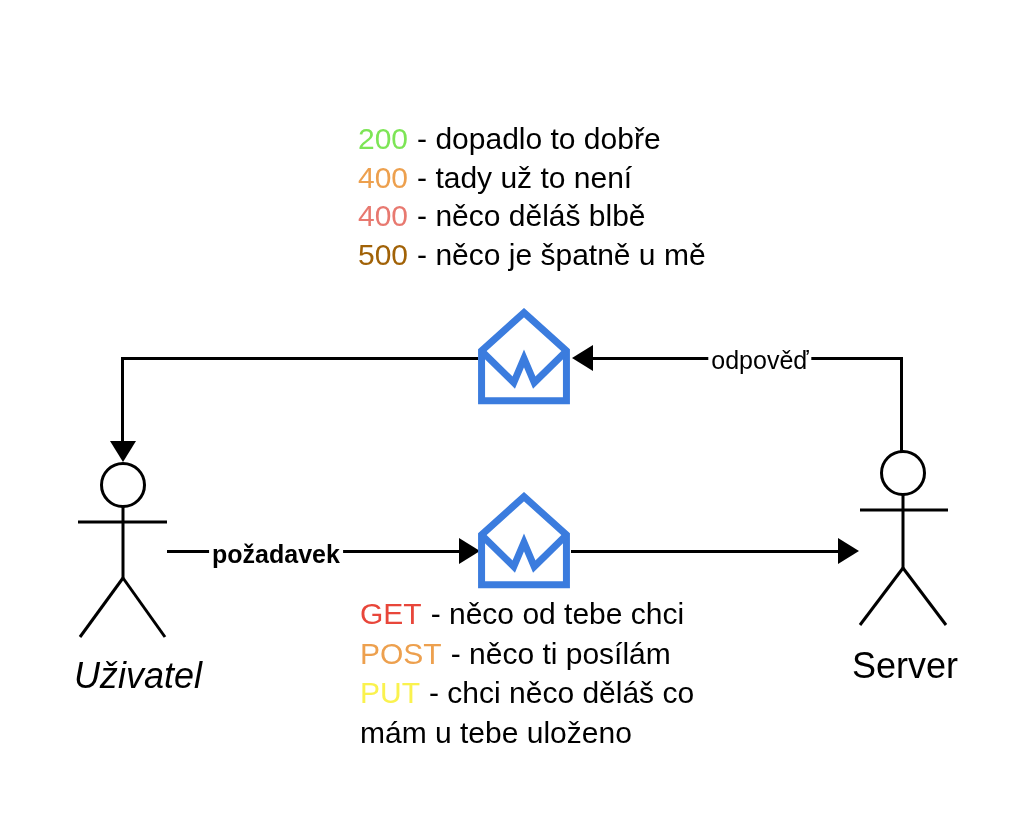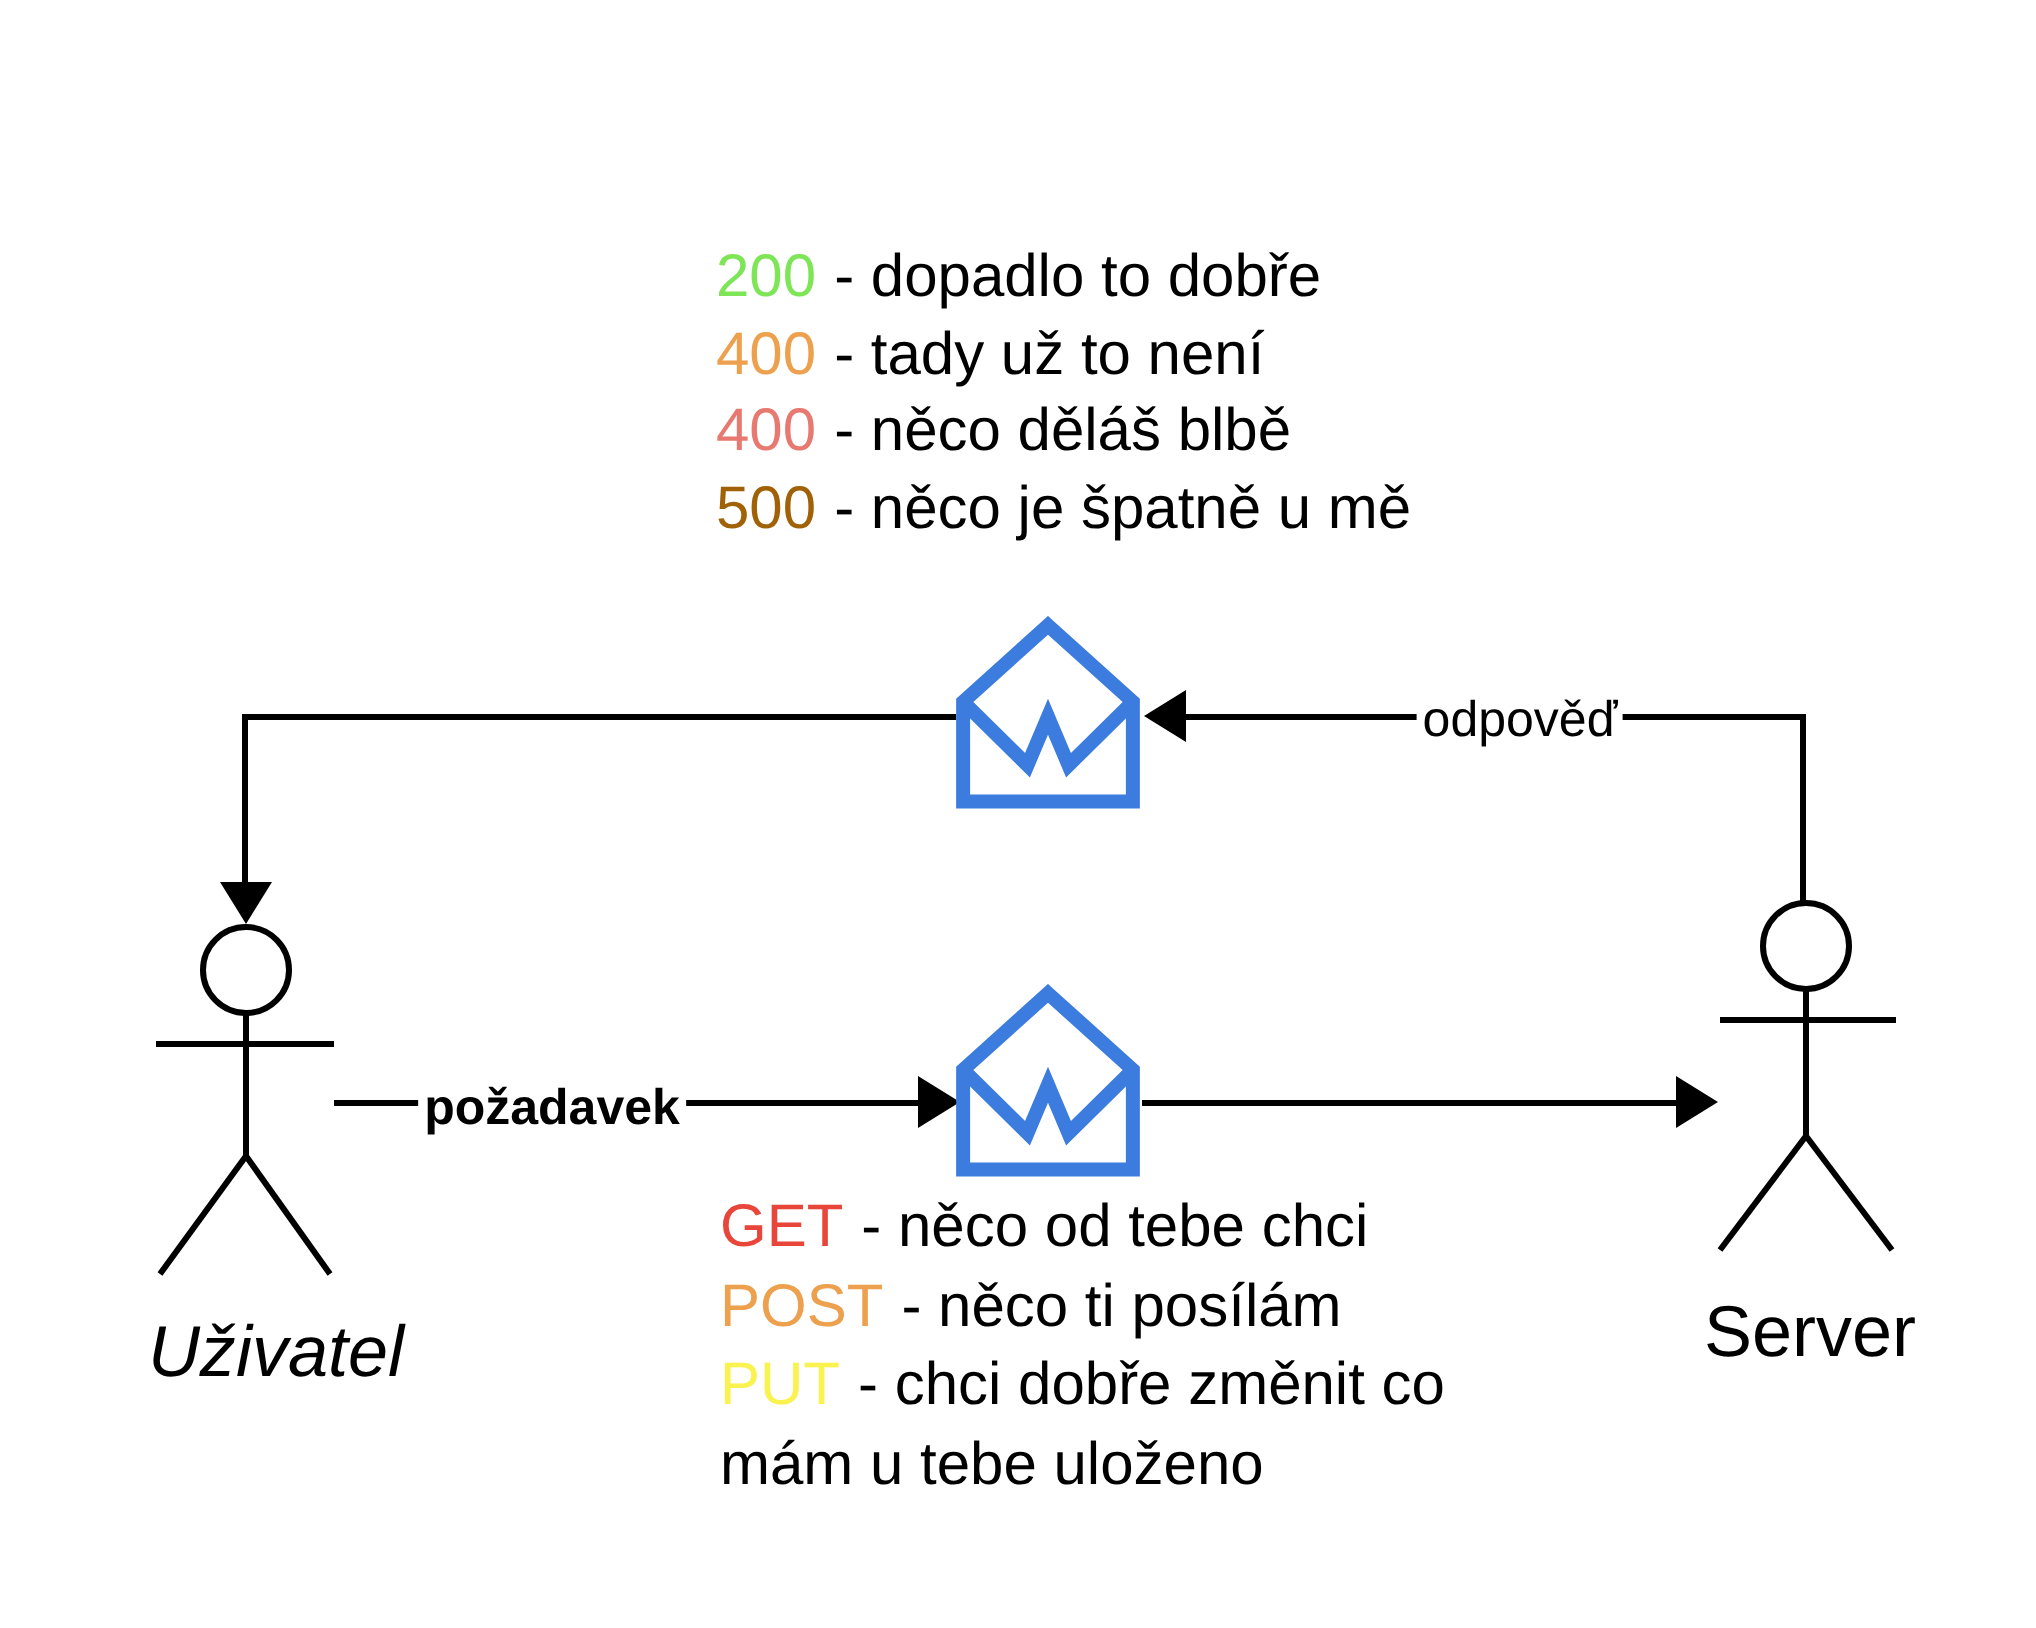--- a/index.html
+++ b/index.html
@@ -119,20 +119,20 @@
     <div class="row">
       <span class="code" style="color: rgb(232, 70, 58);">GET</span>
       <span>- něco od tebe chci</span>
     </div>
     <div class="row">
       <span class="code" style="color: rgb(237, 160, 78);">POST</span>
       <span>- něco ti posílám</span>
     </div>
     <div class="row">
       <span class="code" style="color: rgb(250, 242, 78);">PUT</span>
-      <span>- chci dobře změnit co</span>
+      <span>- chci něco děláš co</span>
     </div>
     <div class="row">
       <span>mám u tebe uloženo</span>
     </div>
   </div>
 
 </div>
 
 </body></html>

